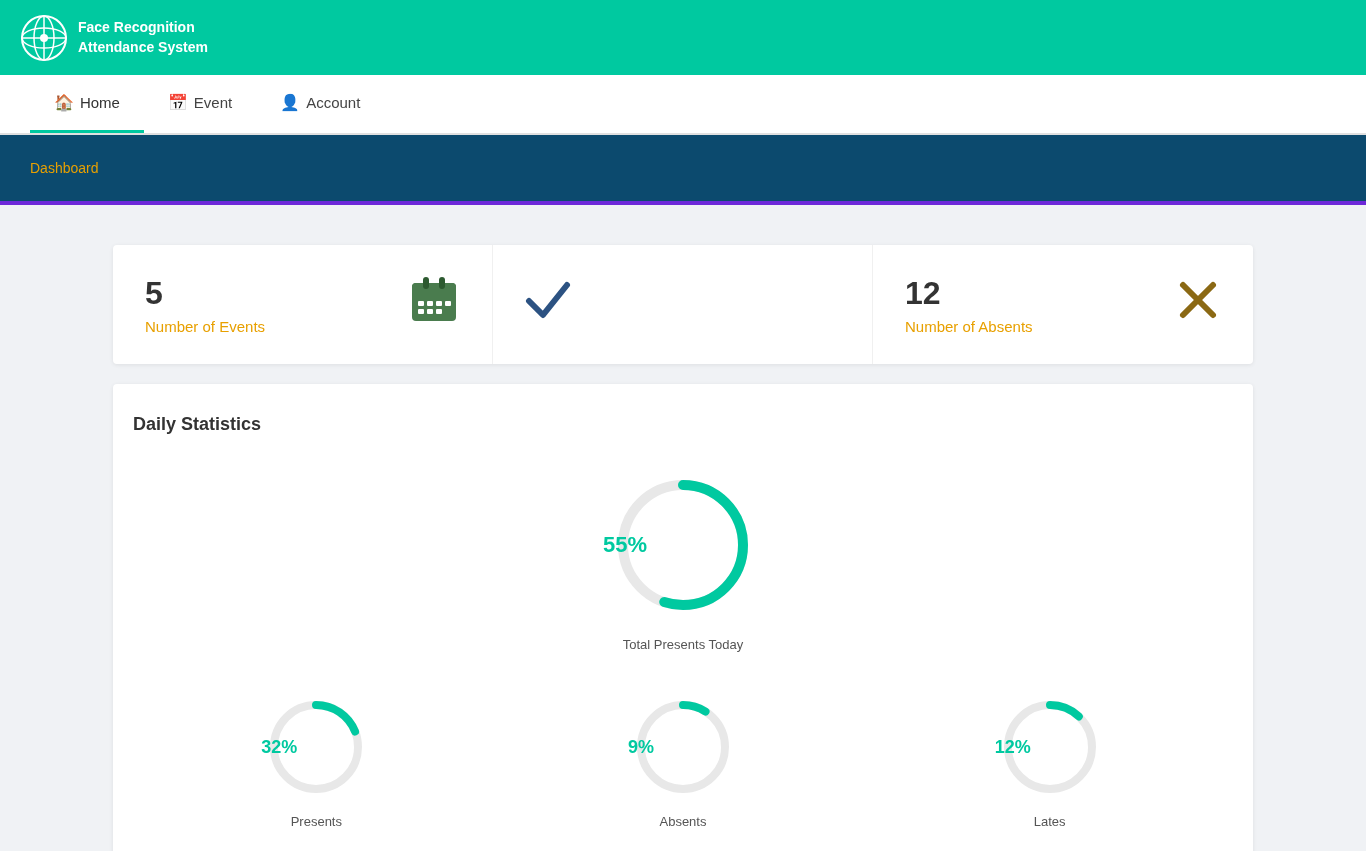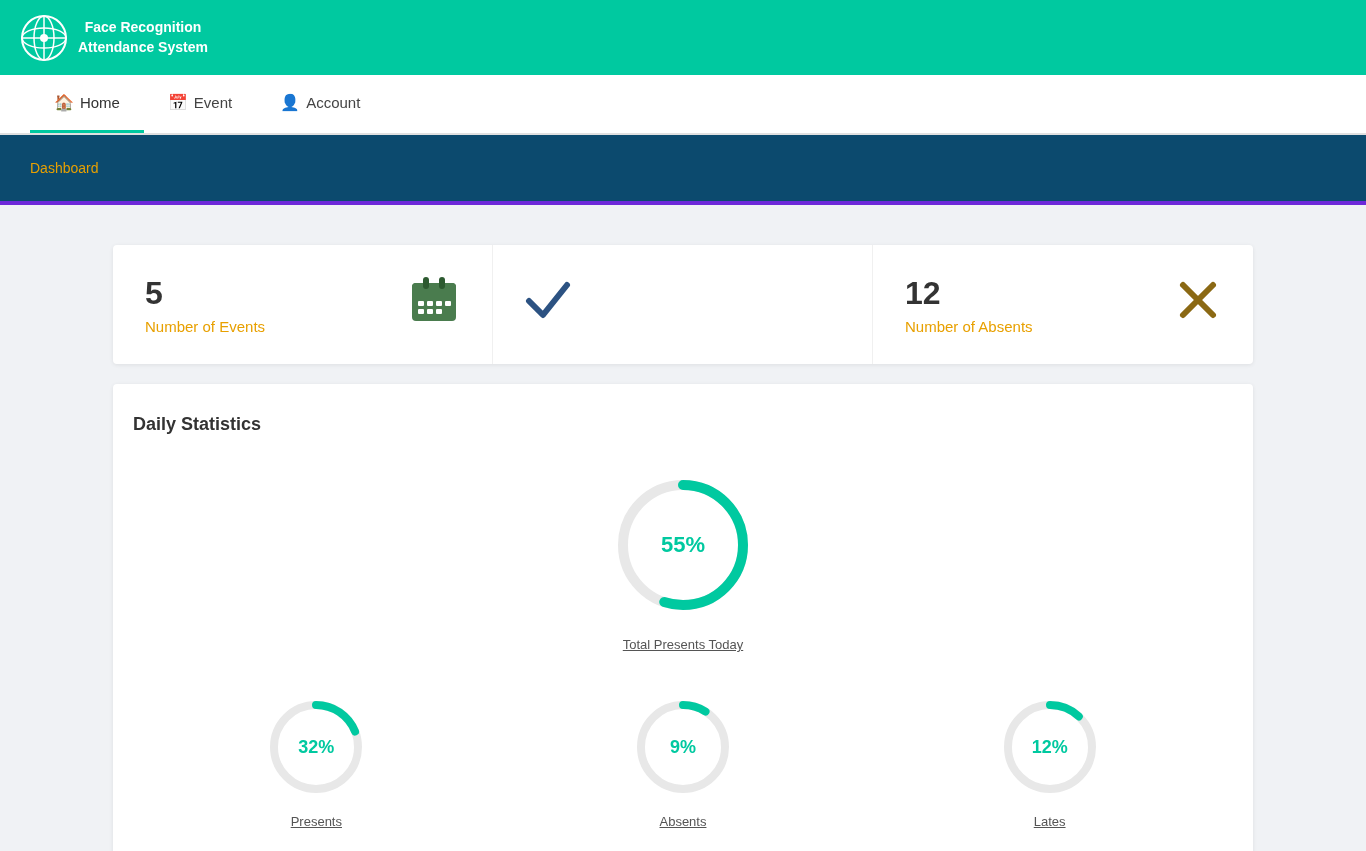--- a/index.html
+++ b/index.html
@@ -20,21 +20,20 @@
     }
     .logo-icon {
       width: 48px;
       height: 48px;
     }
     .logo-text {
       color: white;
       font-size: 14px;
       line-height: 1.4;
       font-weight: 600;
-      text-align: center;
     }
 
     
     .nav-container {
       background: white;
       padding: 0 30px;
       border-bottom: 1px solid #e0e0e0;
     }
     .nav-tabs {
       display: flex;
@@ -141,39 +140,37 @@
     .chart-container {
       display: flex;
       flex-direction: column;
       align-items: center;
       gap: 12px;
     }
     .donut-wrapper {
       position: relative;
       display: inline-flex;
       align-items: center;
-      justify-content: center;
     }
     .donut-label {
       position: absolute;
       font-size: 22px;
       font-weight: 700;
       color: #00c9a0;
     }
     .donut-label-sm {
       position: absolute;
       font-size: 18px;
       font-weight: 700;
       color: #00c9a0;
     }
     .chart-title {
       font-size: 13px;
       color: #555;
       text-align: center;
-      text-decoration: underline;
     }
 
     
     .donut-svg { transform: rotate(-90deg); }
     .donut-bg { fill: none; stroke: #e8e8e8; }
     .donut-fg { fill: none; stroke: #00c9a0; stroke-linecap: round; }
 
     
     .nav-wrapper {
       background: white;

